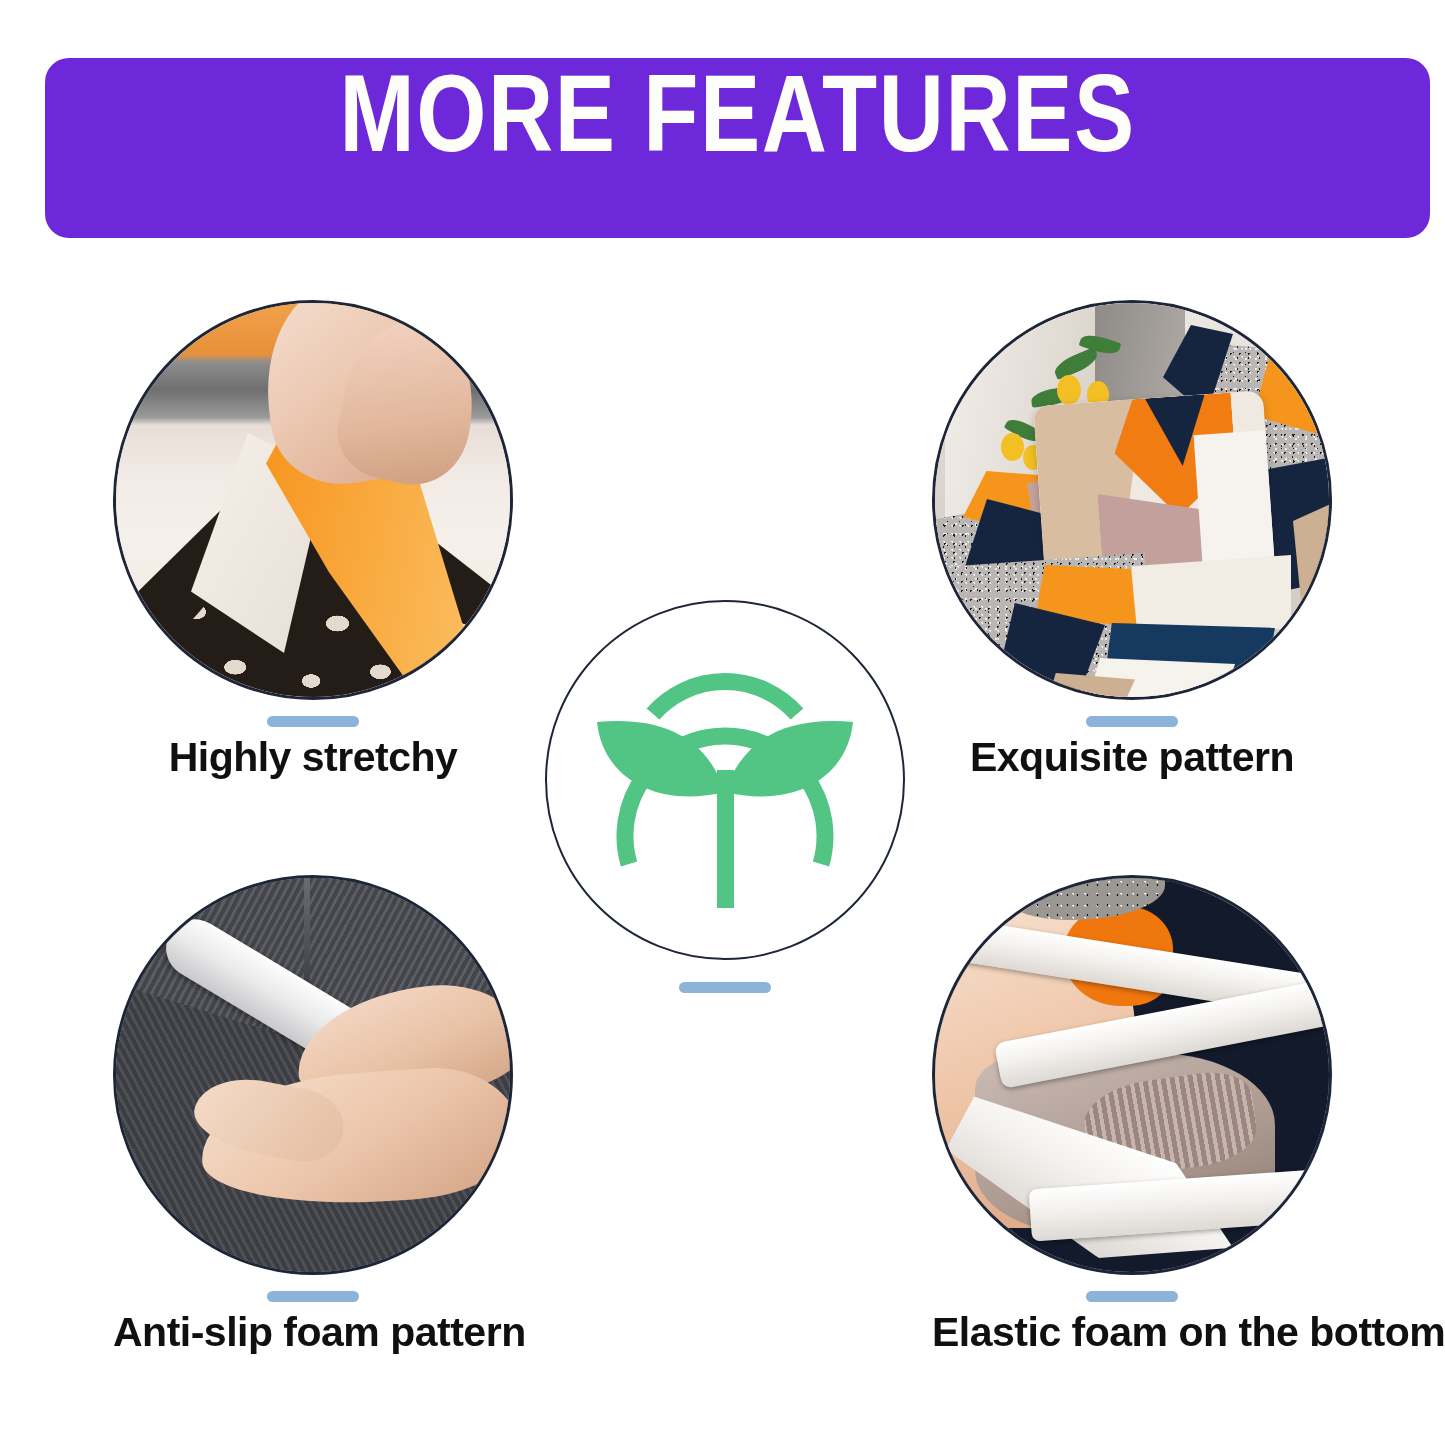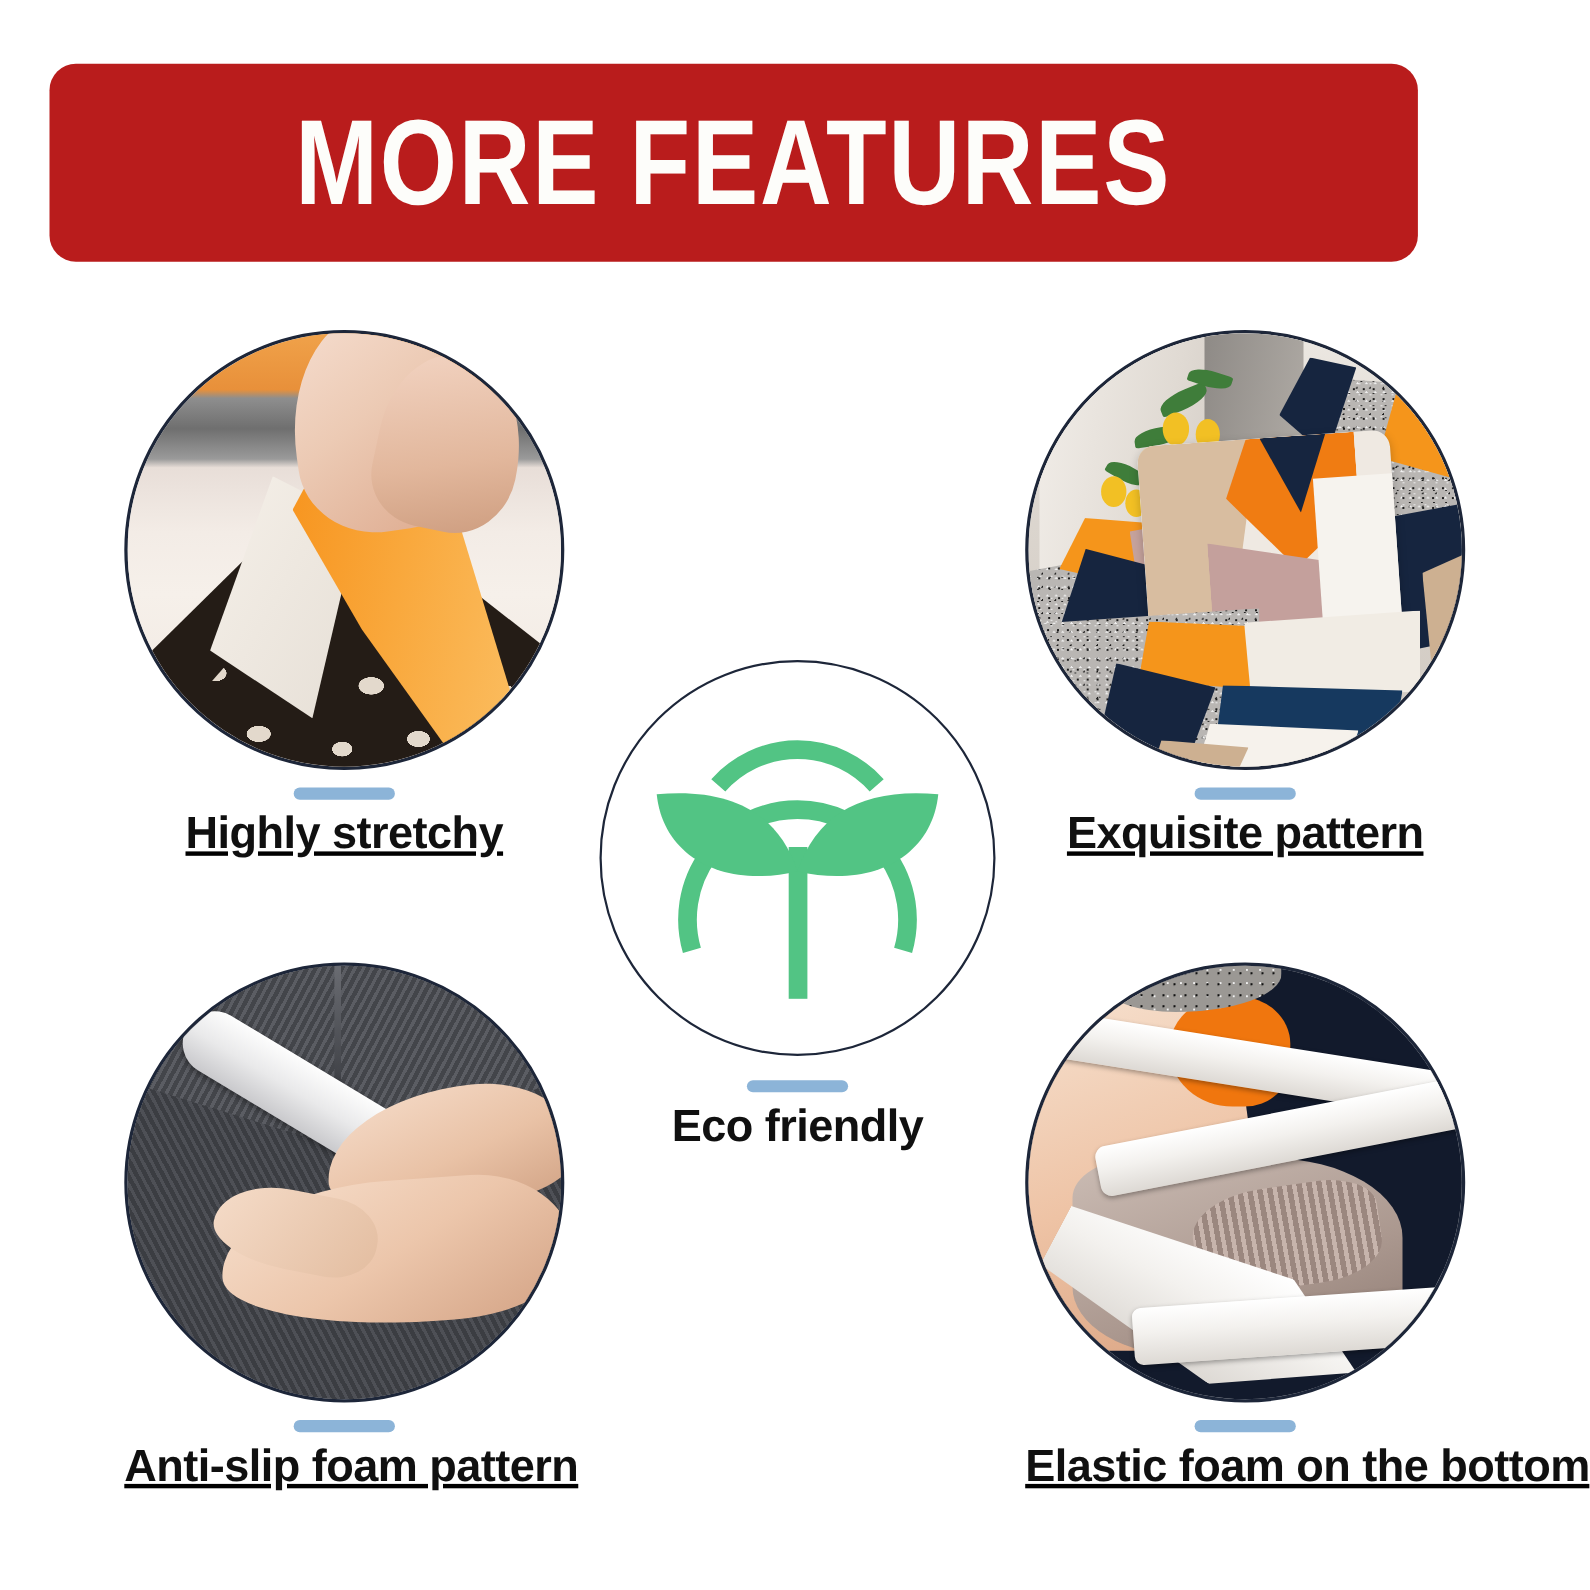--- a/index.html
+++ b/index.html
@@ -17,45 +17,43 @@
     width: 1445px;
     height: 1445px;
     background: #ffffff;
   }
 
   
   .header-banner {
     position: absolute;
     left: 45px;
     top: 58px;
-    width: 1244px;
+    width: 1385px;
     height: 180px;
-    background: #b91c1c;
+    background: #6d28d9;
     border-radius: 24px;
     display: flex;
-    align-items: center;
     justify-content: center;
   }
   .header-title {
     color: #fdfdfa;
     font-size: 110px;
     font-weight: bold;
     letter-spacing: 2px;
     line-height: 1;
     transform: scaleX(0.82);
     transform-origin: center;
     white-space: nowrap;
     font-family: "Liberation Sans", sans-serif;
   }
 
   
   .feature {
     position: absolute;
     width: 400px;
-    text-decoration: underline;
   }
   .feature-photo {
     position: relative;
     width: 400px;
     height: 400px;
     border-radius: 50%;
     overflow: hidden;
     border: 3px solid #1d2639;
     background: #dddddd;
   }
@@ -432,17 +430,16 @@
 
         <rect x="142" y="140" width="17" height="138" fill="#52c484"></rect>
 
         <path d="M150 162 C 132 108, 88 86, 22 92 C 28 150, 84 178, 150 162 Z" fill="#52c484"></path>
 
         <path d="M150 162 C 168 108, 212 86, 278 92 C 272 150, 216 178, 150 162 Z" fill="#52c484"></path>
       </svg>
     </div>
     <div class="eco-caption">
       <div class="accent-bar"></div>
-      <div class="feature-label">Eco friendly</div>
     </div>
   </div>
 
 </div>
 
 </body></html>

